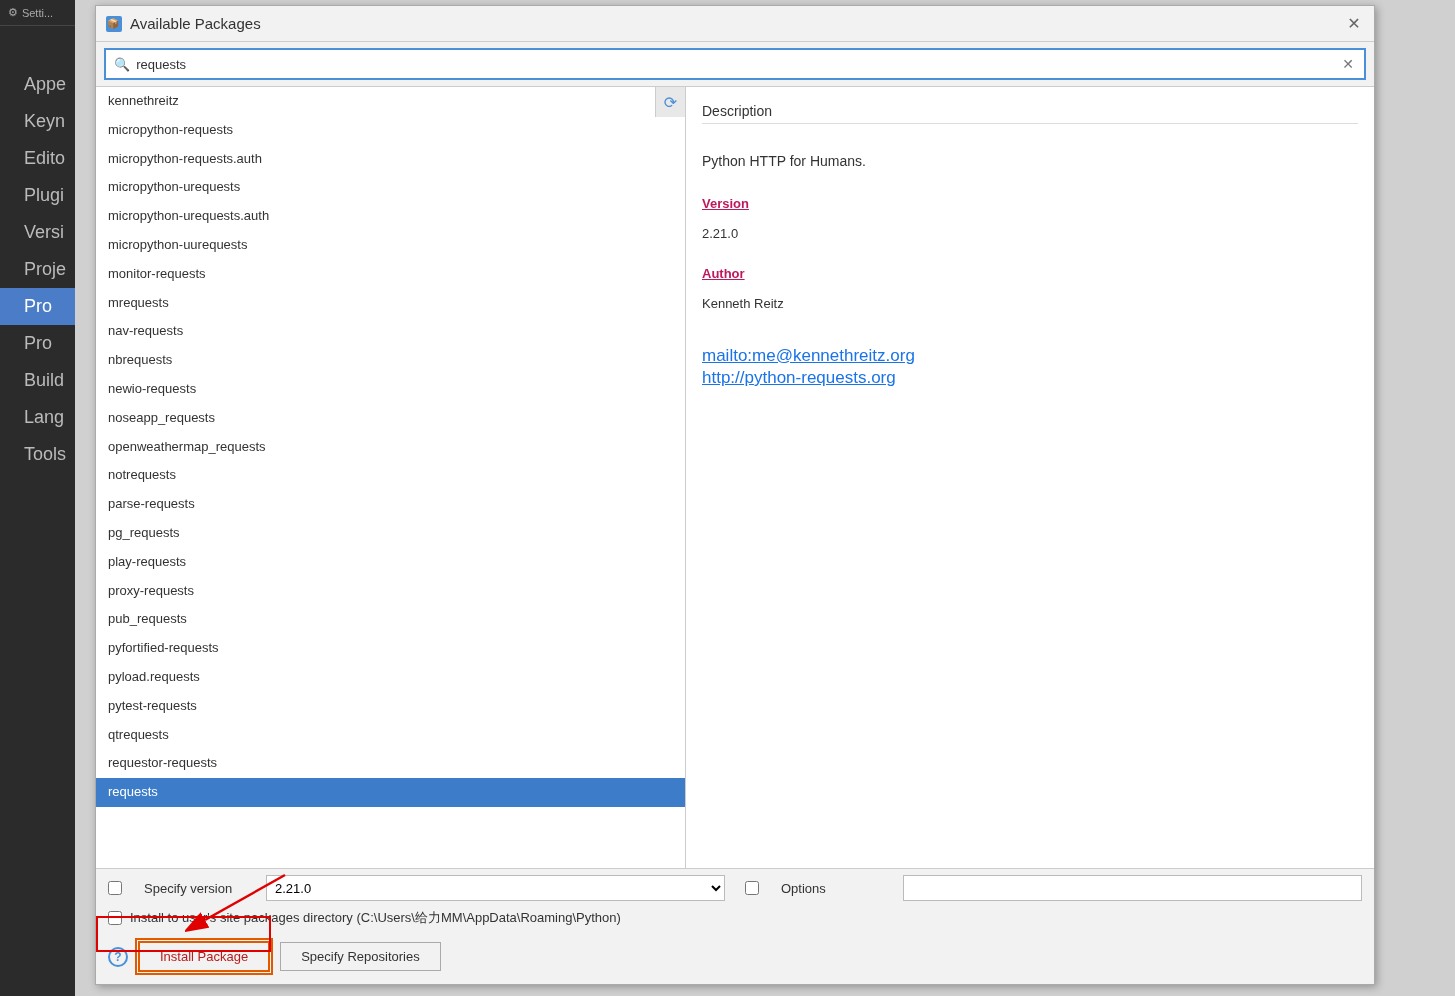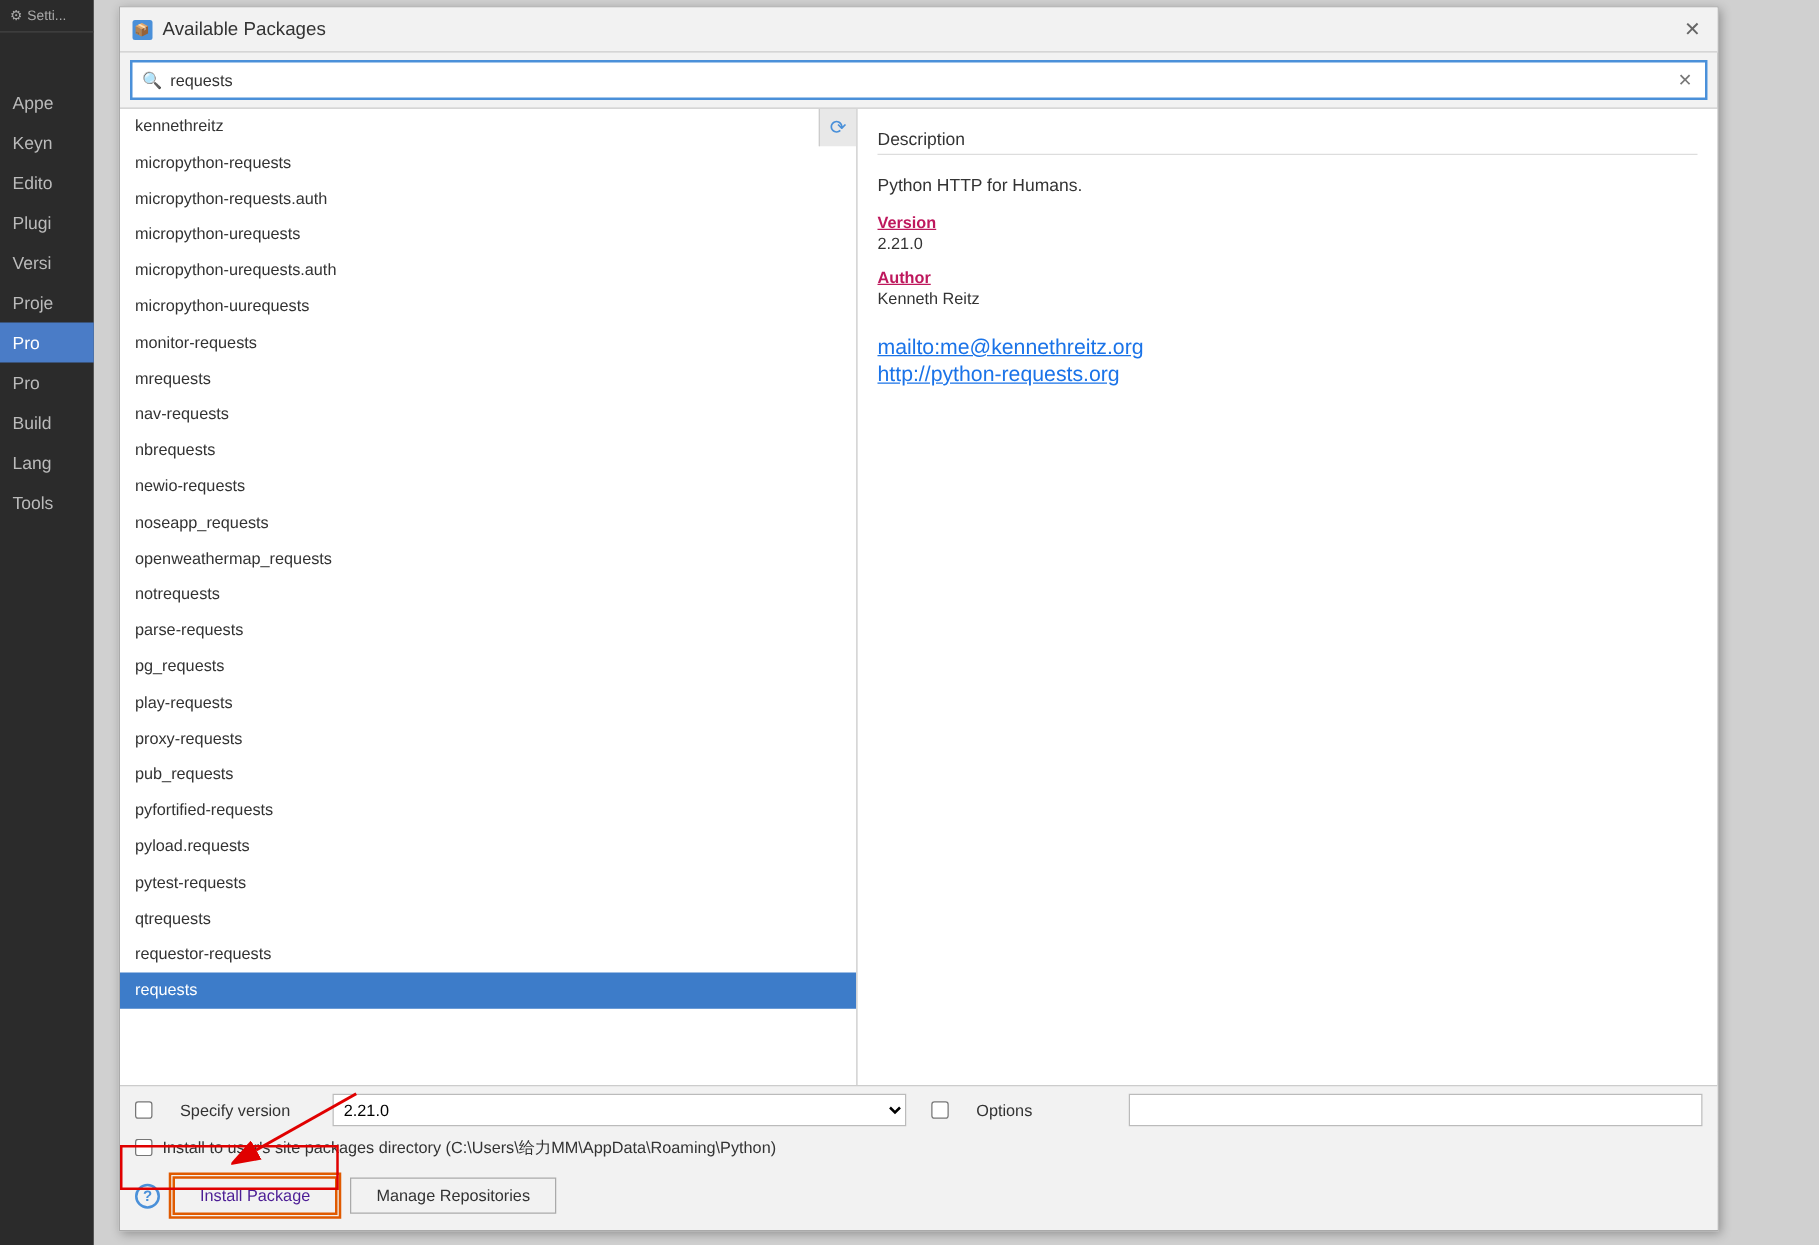--- a/index.html
+++ b/index.html
@@ -22,23 +22,23 @@
       height: 996px;
       background: #2b2b2b;
       color: #ccc;
     }
     .settings-sidebar {
       display: flex;
       flex-direction: column;
       padding-top: 40px;
     }
     .settings-item {
-      padding: 8px 10px;
+      padding: 8px 24px;
       color: #bbb;
-      font-size: 14px;
+      font-size: 18px;
       white-space: nowrap;
       overflow: hidden;
     }
     .settings-item.active {
       background: #4a7cc7;
       color: white;
     }
 
     
     .dialog-overlay {
@@ -191,21 +191,21 @@
     }
 
     
     .description-panel {
       flex: 1;
       padding: 16px;
       background: white;
       overflow-y: auto;
       display: flex;
       flex-direction: column;
-      gap: 0;
+      gap: 13px;
     }
     .desc-section-title {
       font-size: 14px;
       font-weight: normal;
       color: #333;
       margin-bottom: 16px;
       border-bottom: 1px solid #ddd;
       padding-bottom: 4px;
     }
     .desc-main-text {
@@ -302,21 +302,21 @@
       display: flex;
       gap: 10px;
       padding: 8px 12px 12px;
       background: #f2f2f2;
       align-items: center;
     }
     .btn-install {
       padding: 6px 20px;
       background: #f2f2f2;
       border: 2px solid #e05a00;
-      color: #4c1d95;
+      color: #b91c1c;
       cursor: pointer;
       font-size: 13px;
       outline: 2px solid #e05a00;
       outline-offset: 1px;
     }
     .btn-manage {
       padding: 6px 20px;
       background: #f2f2f2;
       border: 1px solid #aaa;
       color: #333;
@@ -456,21 +456,21 @@
     </div>
 
     <div class="install-dir-row">
       <input type="checkbox" class="install-dir-checkbox" style="">
       <span class="install-dir-label">Install to user's site packages directory (C:\Users\给力MM\AppData\Roaming\Python)</span>
     </div>
 
     <div class="dialog-buttons">
       <div class="help-icon">?</div>
       <button class="btn-install">Install Package</button>
-      <button class="btn-manage">Manage Repositories</button>
+      <button class="btn-manage">Specify Repositories</button>
     </div>
 
   </div>
 </div>
 
 <div style="position:absolute; left:185px; bottom:58px; z-index:100; pointer-events:none;">
   <svg width="120" height="70">
     <defs>
       <marker id="arrowhead" markerWidth="10" markerHeight="7" refX="0" refY="3.5" orient="auto">
         <polygon points="0 0, 10 3.5, 0 7" fill="#e00000"></polygon>

